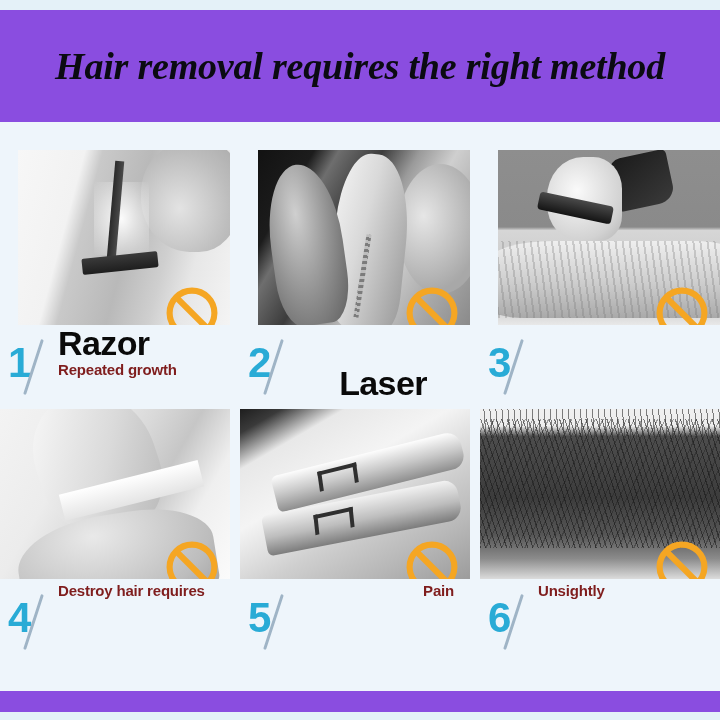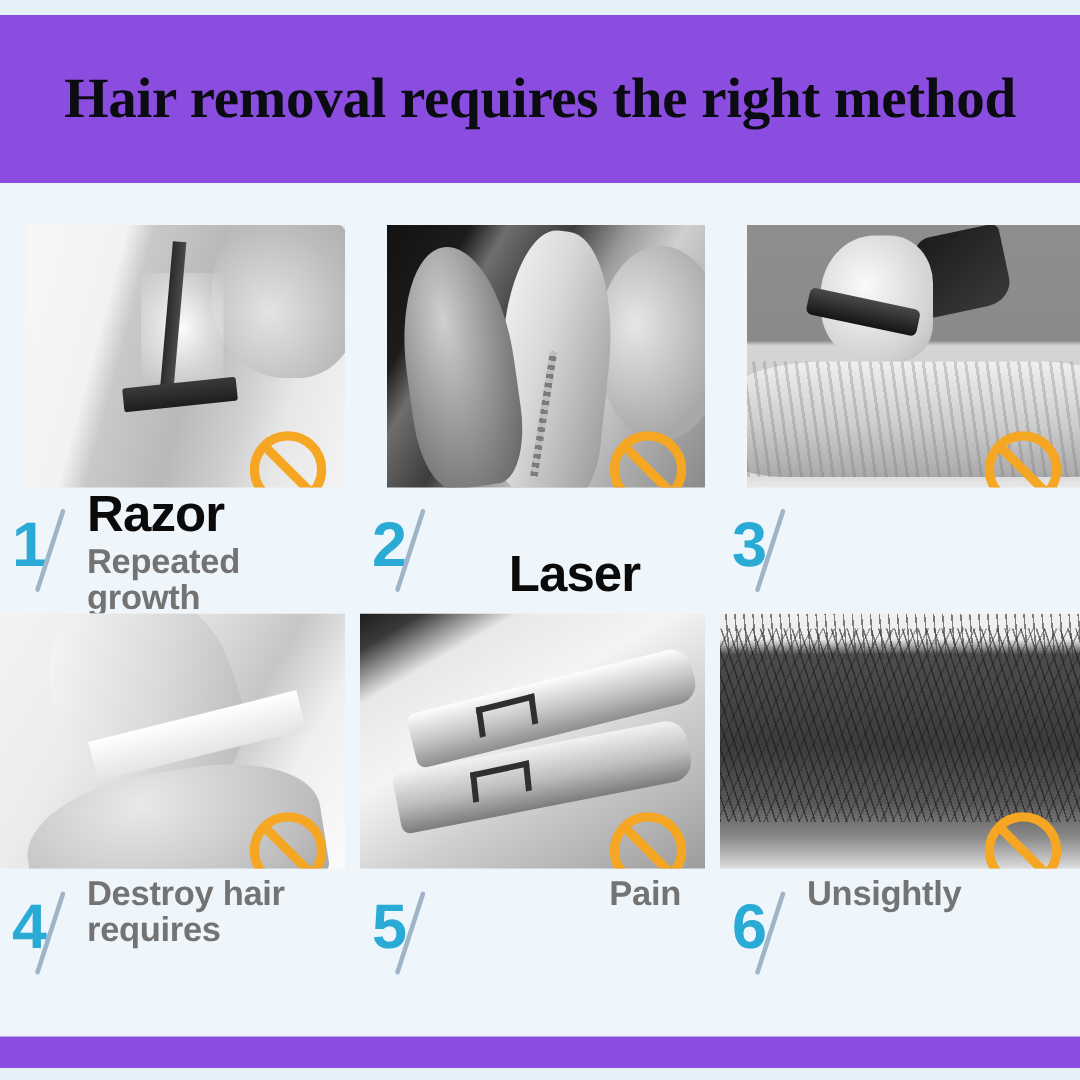--- a/index.html
+++ b/index.html
@@ -28,20 +28,21 @@
 
   .title {
     position: absolute; left: 0; top: 10px; width: 720px; height: 112px;
     display: flex; align-items: center; justify-content: center;
     font-family: "Liberation Serif", serif;
     font-weight: bold;
     font-size: 38px;
     color: #0b0b12;
     letter-spacing: -0.2px;
     white-space: nowrap;
+    font-style: italic;
   }
 
   
   .grid {
     position: absolute;
     left: 0; top: 126px;
     width: 720px; height: 560px;
     display: grid;
     grid-template-columns: 240px 240px 240px;
     grid-template-rows: 283px 277px;
@@ -103,21 +104,21 @@
     transform-origin: center;
     border-radius: 2px;
   }
   .labels { flex: 1 1 auto; padding-top: 4px; min-width: 0; }
   .main-label {
     font-size: 34px; font-weight: bold; color: #0a0a0a;
     line-height: 1.0; letter-spacing: -0.6px;
     white-space: nowrap;
   }
   .sub-label {
-    font-size: 23px; font-weight: bold; color: #737373;
+    font-size: 15px; font-weight: bold; color: #7f1d1d;
     line-height: 1.05; margin-top: 2px;
     letter-spacing: -0.2px;
   }
   .align-center .labels { text-align: center; padding-right: 12px; margin-top: 40px; }
   .align-center2 .sub-label { text-align: right; padding-right: 26px; }
 
   
   .p1 { background:
       linear-gradient(105deg,#f7f7f7 0%,#f2f2f2 26%,#c9c9c9 33%,#b9b9b9 52%,#cfcfcf 68%,#e7e7e7 80%,#f4f4f4 100%); }
   .p1 .razor {

